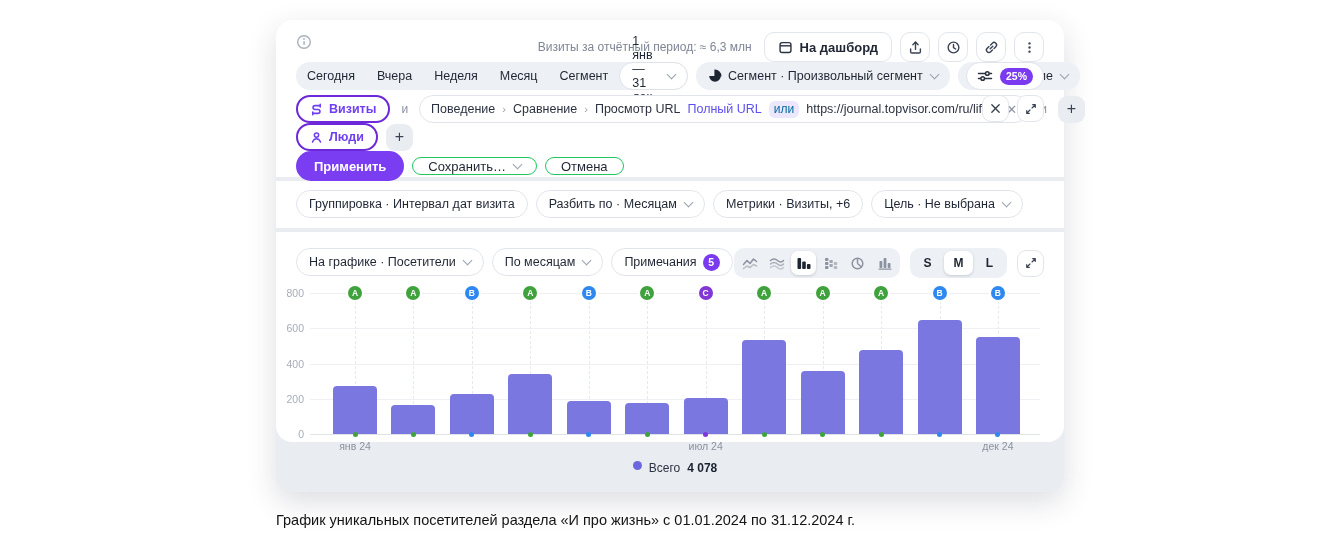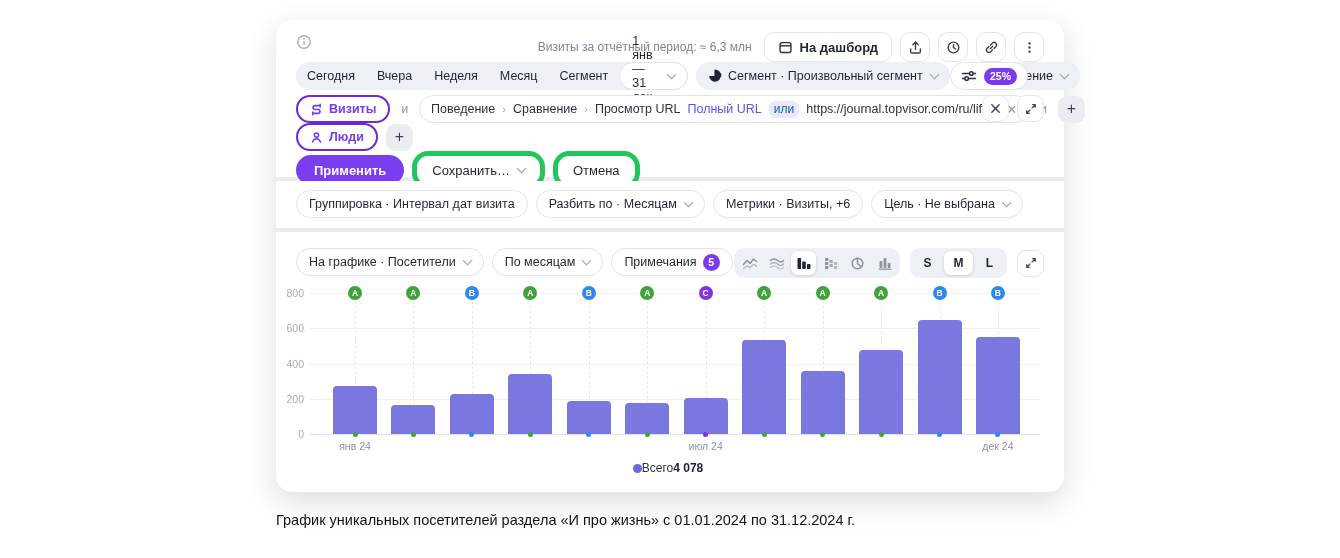--- a/index.html
+++ b/index.html
@@ -4,21 +4,21 @@
 <style>
   * { margin:0; padding:0; box-sizing:border-box; }
   html,body { width:1340px; height:558px; background:#ffffff; font-family:"Liberation Sans",sans-serif; }
   .page { position:relative; width:1340px; height:558px; background:#fff; overflow:hidden; }
 
   .panel { position:absolute; left:276px; top:20px; width:788px; height:472px;
            background:#e9ecf1; border-radius:16px; box-shadow:0 10px 30px rgba(35,46,66,.16); }
   .sec { position:absolute; left:0; width:788px; background:#fff; }
   .secA { top:0; height:157px; border-radius:16px 16px 0 0; }
   .secB { top:161px; height:47px; }
-  .secC { top:212px; height:260px; border-radius:0 0 16px 16px; }
+  .secC { top:212px; height:210px; border-radius:0 0 16px 16px; }
 
   .row { position:absolute; display:flex; align-items:center; }
 
   .page-title { font-size:21px; font-weight:bold; color:#17202e; letter-spacing:.2px; }
   .muted { color:#7e8694; font-size:12px; }
 
   .chip { display:inline-flex; align-items:center; gap:6px; height:28px; padding:0 12px;
           border-radius:14px; font-size:12.5px; color:#1f2633; white-space:nowrap; }
   .chip.gray { background:#edf0f4; }
   .chip.white { background:#fff; border:1px solid #e1e5eb; }
@@ -42,22 +42,22 @@
   .cond-chip { display:inline-flex; align-items:center; gap:7px; height:28px; padding:0 11px; background:#fff;
                border:1px solid #e1e5eb; border-radius:14px; font-size:12.5px; color:#2b3240; white-space:nowrap; }
   .cond-sep { color:#9aa2ae; font-size:11px; }
   .link-purple { color:#5d50ec; }
   .op-pill { background:#ece7fc; color:#0369a1; border-radius:6px; padding:1.5px 5px; font-size:12px; }
   .x-in-chip { color:#8a93a3; font-size:13px; margin-left:2px; }
   .wildcard { color:#e05a4e; }
 
   .btn-primary { display:inline-flex; align-items:center; height:30px; padding:7px 18px; background:#7b3df2;
                  border-radius:16px; color:#fff; font-size:13px; font-weight:bold; border:none; }
-  .btn-line { display:inline-flex; align-items:center; gap:6px; height:38px; padding:0 15px; background:#fff;
-              border:5px solid #22c55e; border-radius:16px; color:#1f2633; font-size:13px; }
+  .btn-line { display:inline-flex; align-items:center; gap:6px; height:18px; padding:0 15px; background:#fff;
+              border:1px solid #22c55e; border-radius:16px; color:#1f2633; font-size:13px; }
 
   .and-label { color:#8a93a3; font-size:12px; padding:0 3px; }
 
   .badge-pill { background:#7a3bf0; color:#fff; font-size:10.5px; font-weight:bold; border-radius:9px; padding:2.5px 6px; }
   .badge-dot { display:inline-flex; align-items:center; justify-content:center; width:17px; height:17px;
                border-radius:50%; background:#7a3bf0; color:#fff; font-size:10.5px; font-weight:bold; }
 
   .tool-group { display:inline-flex; align-items:center; height:30px; background:#edf0f4; border-radius:10px; padding:0 3px; gap:2px; }
   .tool-item { display:inline-flex; align-items:center; justify-content:center; width:25px; height:24px; border-radius:7px; }
   .tool-item.sel { background:#fff; box-shadow:0 1px 3px rgba(20,30,50,.18); }
@@ -69,21 +69,21 @@
   .plot { position:absolute; left:34px; top:61px; width:730px; height:141px; }
   .gridline { position:absolute; left:0; width:730px; height:0; border-top:1px solid #eef0f3; }
   .gridline.base { border-top:1px solid #dfe3e8; }
   .ylabel { position:absolute; width:26px; text-align:right; font-size:10.5px; color:#a6adb8; }
   .vdash { position:absolute; width:0; border-left:1px dashed #e6e9ee; top:8px; }
   .bar { position:absolute; background:#7b77e0; border-radius:4px 4px 0 0; }
   .marker { position:absolute; width:14px; height:14px; border-radius:50%; color:#fff; font-size:8.5px; font-weight:bold;
             display:flex; align-items:center; justify-content:center; box-shadow:0 0 0 2px #fff; }
   .bdot { position:absolute; width:5px; height:5px; border-radius:50%; }
   .xlabel { position:absolute; width:60px; text-align:center; font-size:10.5px; color:#8b929e; }
-  .legend { position:absolute; left:27px; top:229px; width:730px; display:flex; align-items:center; justify-content:center; }
+  .legend { position:absolute; left:34px; top:229px; width:730px; display:flex; align-items:flex-start; justify-content:center; gap:7px; }
   .legend-dot { width:9px; height:9px; border-radius:50%; background:#6b68dd; }
   .legend-label { font-size:12px; color:#2b3240; }
   .legend-value { font-size:12px; color:#1a2230; font-weight:bold; }
 
   .caption { position:absolute; left:276px; top:512px; font-size:14.5px; color:#141414; font-weight:500; }
   svg { display:block; flex:none; }
 </style>
 </head>
 <body>
 
@@ -176,21 +176,21 @@
           <span>
             <svg width="13" height="13" viewBox="0 0 14 14" fill="none" stroke="#1f2633" stroke-width="1.7" stroke-linecap="round">
                 <path d="M11 2.8H5.4a2.1 2.1 0 000 4.2h3.2a2.1 2.1 0 010 4.2H3"></path>
                 <path d="M11 1.4v2.8M3 9.8v2.8"></path>
               </svg>
           </span>
           <span>Сравнение</span>
           <span class="chev"></span>
         </span>
       </div>
-      <div class="row" style="right:36px; top:42px; gap:7px;">
+      <div class="row" style="right:20px; top:42px; gap:7px;">
         <span class="chip white" style="gap:7px; padding:0 10px;">
           <span>
             <svg width="16" height="14" viewBox="0 0 16 14" fill="none" stroke="#2b3240" stroke-width="1.5" stroke-linecap="round">
                 <path d="M1.5 4.5h13M1.5 9.5h13"></path>
                 <circle cx="10.3" cy="4.5" r="1.8" fill="#fff"></circle>
                 <circle cx="5.7" cy="9.5" r="1.8" fill="#fff"></circle>
               </svg>
           </span>
           <span class="badge-pill">25%</span>
         </span>

